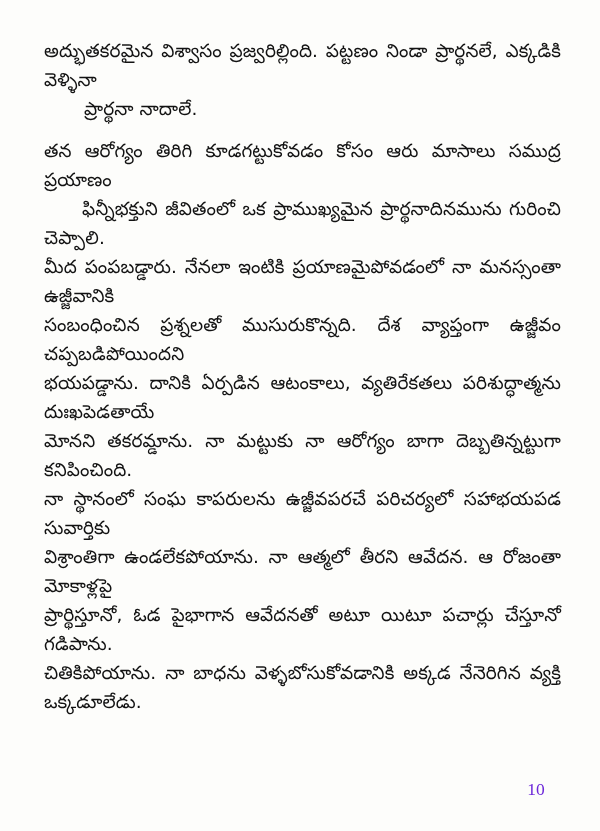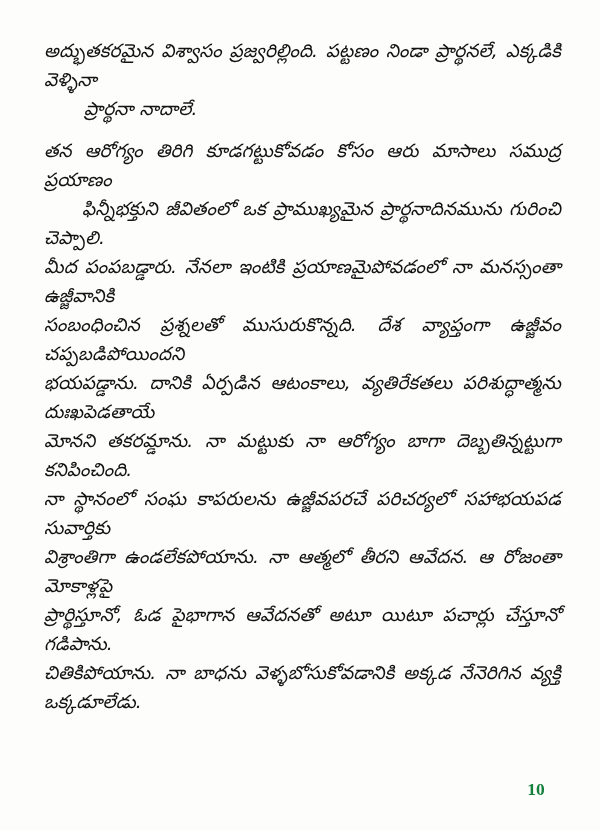--- a/index.html
+++ b/index.html
@@ -26,21 +26,20 @@
     left: 44px;
     width: 517px;
     color: #121212;
     font-size: 18.5px;
     line-height: 29px;
     font-weight: 500;
     letter-spacing: 0.1px;
   }
   .paragraph {
     margin: 0;
-    font-style: italic;
   }
   .paragraph + .paragraph {
     margin-top: 13px;
   }
   .line {
     white-space: normal;
     text-align: justify;
     text-align-last: justify;
   }
   .line.last {
@@ -51,22 +50,22 @@
     text-indent: 38px;
   }
   .page-number {
     position: absolute;
     top: 779px;
     left: 512px;
     width: 48px;
     text-align: center;
     font-family: "Liberation Serif", serif;
     font-size: 17.5px;
-    font-weight: 700;
-    color: #15803d;
+    font-weight: 400;
+    color: #6d28d9;
   }
 </style>
 </head>
 <body>
 
 <div class="page">
   <div class="text-block" id="text-block">
       <div class="paragraph">
         <div class="line">అద్భుతకరమైన విశ్వాసం ప్రజ్వరిల్లింది. పట్టణం నిండా ప్రార్థనలే, ఎక్కడికి వెళ్ళినా</div>
         <div class="line last">ప్రార్థనా  నాదాలే.</div>

